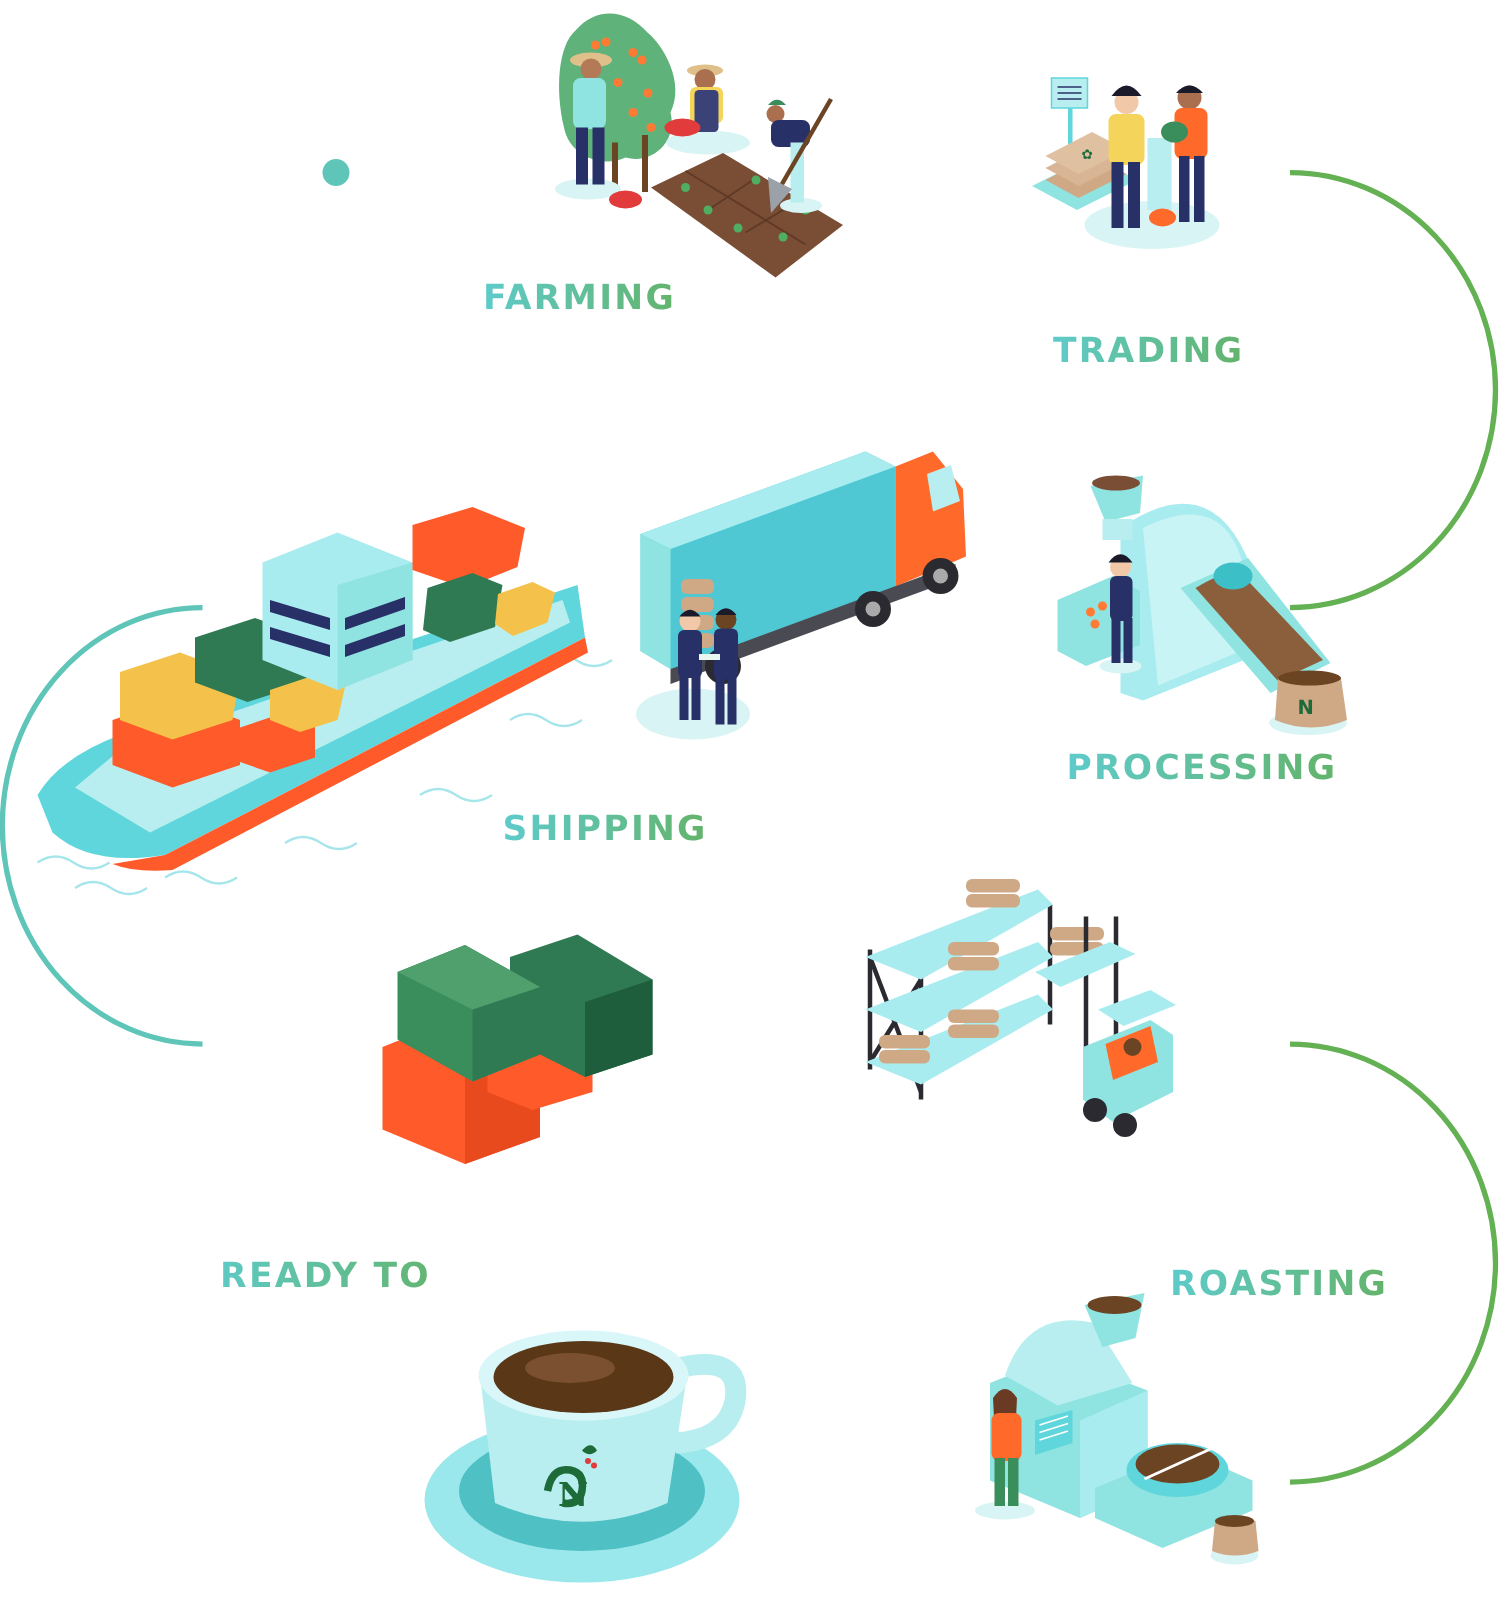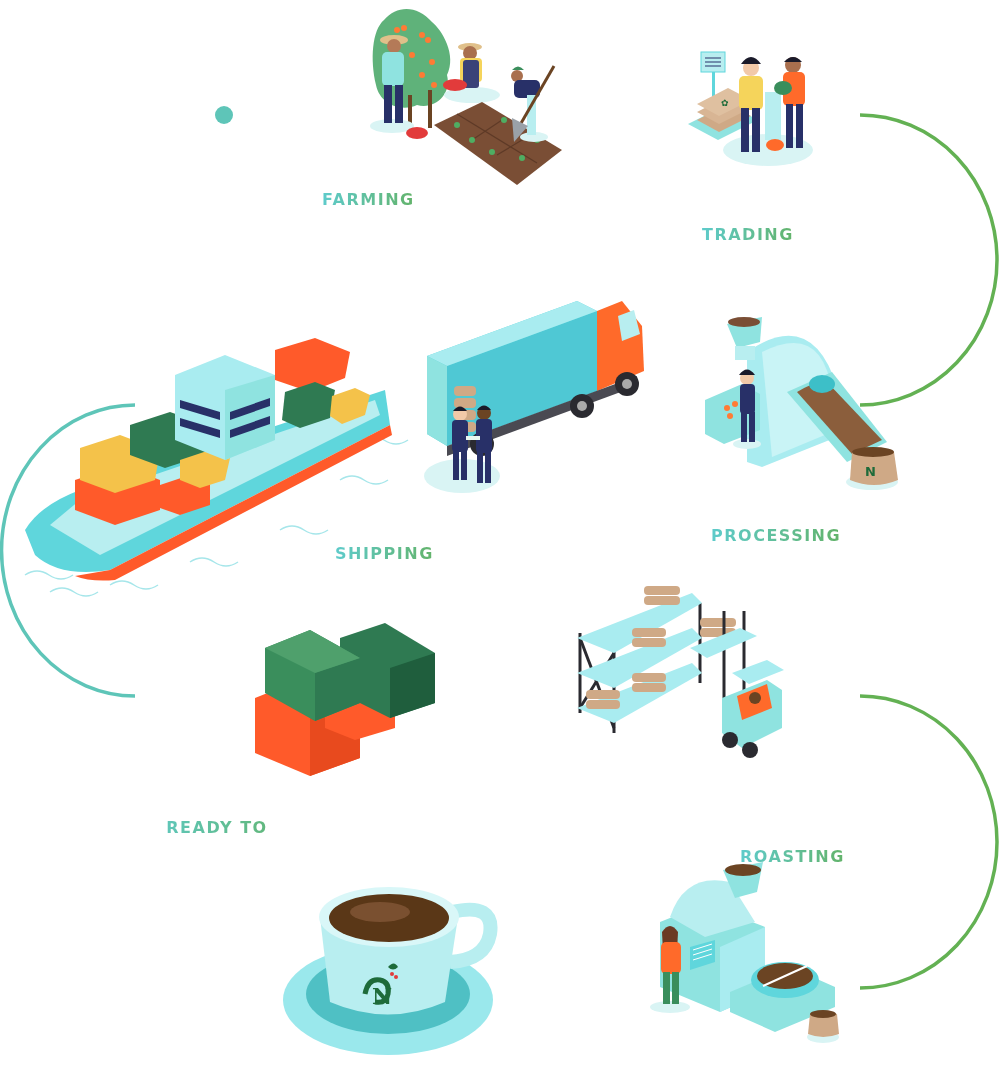--- a/index.html
+++ b/index.html
@@ -1,20 +1,20 @@
 <!DOCTYPE html>
 <html><head>
 <meta charset="utf-8">
 <style>
   html, body { margin:0; padding:0; background:#ffffff; }
   body { width:1001px; height:1065px; position:relative; overflow:hidden;
          font-family:"DejaVu Sans", "Liberation Sans", sans-serif; }
   #stage { position:absolute; left:0; top:0; width:1001px; height:1065px; }
   .label { position:absolute; font-family:"DejaVu Sans", sans-serif; font-weight:bold;
-           font-size:16px; letter-spacing:1.5px; line-height:31px; white-space:nowrap;
+           font-size:23px; letter-spacing:1.5px; line-height:31px; white-space:nowrap;
            background:linear-gradient(90deg, #5ecbcb 0%, #63b36a 100%);
            -webkit-background-clip:text; background-clip:text; color:transparent; }
   .label.center { text-align:center; }
   .illus { position:absolute; }
 </style>
 </head>
 <body>
 
 <div id="stage">
 
@@ -335,19 +335,19 @@
       <path d="M85 112 Q88 96 100 98 Q110 100 108 112 Q106 122 95 120" stroke="#1e6b3a" stroke-width="5" fill="none"></path>
       <text x="92" y="122" font-size="22" font-weight="bold" fill="#1e6b3a" font-family="DejaVu Serif, serif">N</text>
       <path d="M108 85 Q114 78 118 85 Q113 90 108 85 Z" fill="#1e6b3a"></path>
       <circle cx="112" cy="92" r="2" fill="#e23b3b"></circle>
         <circle cx="116" cy="95" r="2" fill="#e23b3b"></circle>
     </g>
   </svg>
 
   <div class="label" style="left:322px;top:184px">FARMING</div>
   <div class="label" style="left:702px;top:219px">TRADING</div>
-  <div class="label" style="left:711px;top:520px">PROCESSING</div>
+  <div class="label" style="left:711px;top:497px">PROCESSING</div>
   <div class="label" style="left:335px;top:538px">SHIPPING</div>
-  <div class="label" style="left:740px;top:841px">ROASTING</div>
-  <div class="label center" style="left:132px;top:812px;width:170px">
+  <div class="label" style="left:780px;top:841px">ROASTING</div>
+  <div class="label center" style="left:132px;top:836px;width:170px">
     <div>READY TO</div>
   </div>
 </div>
 
 </body></html>

